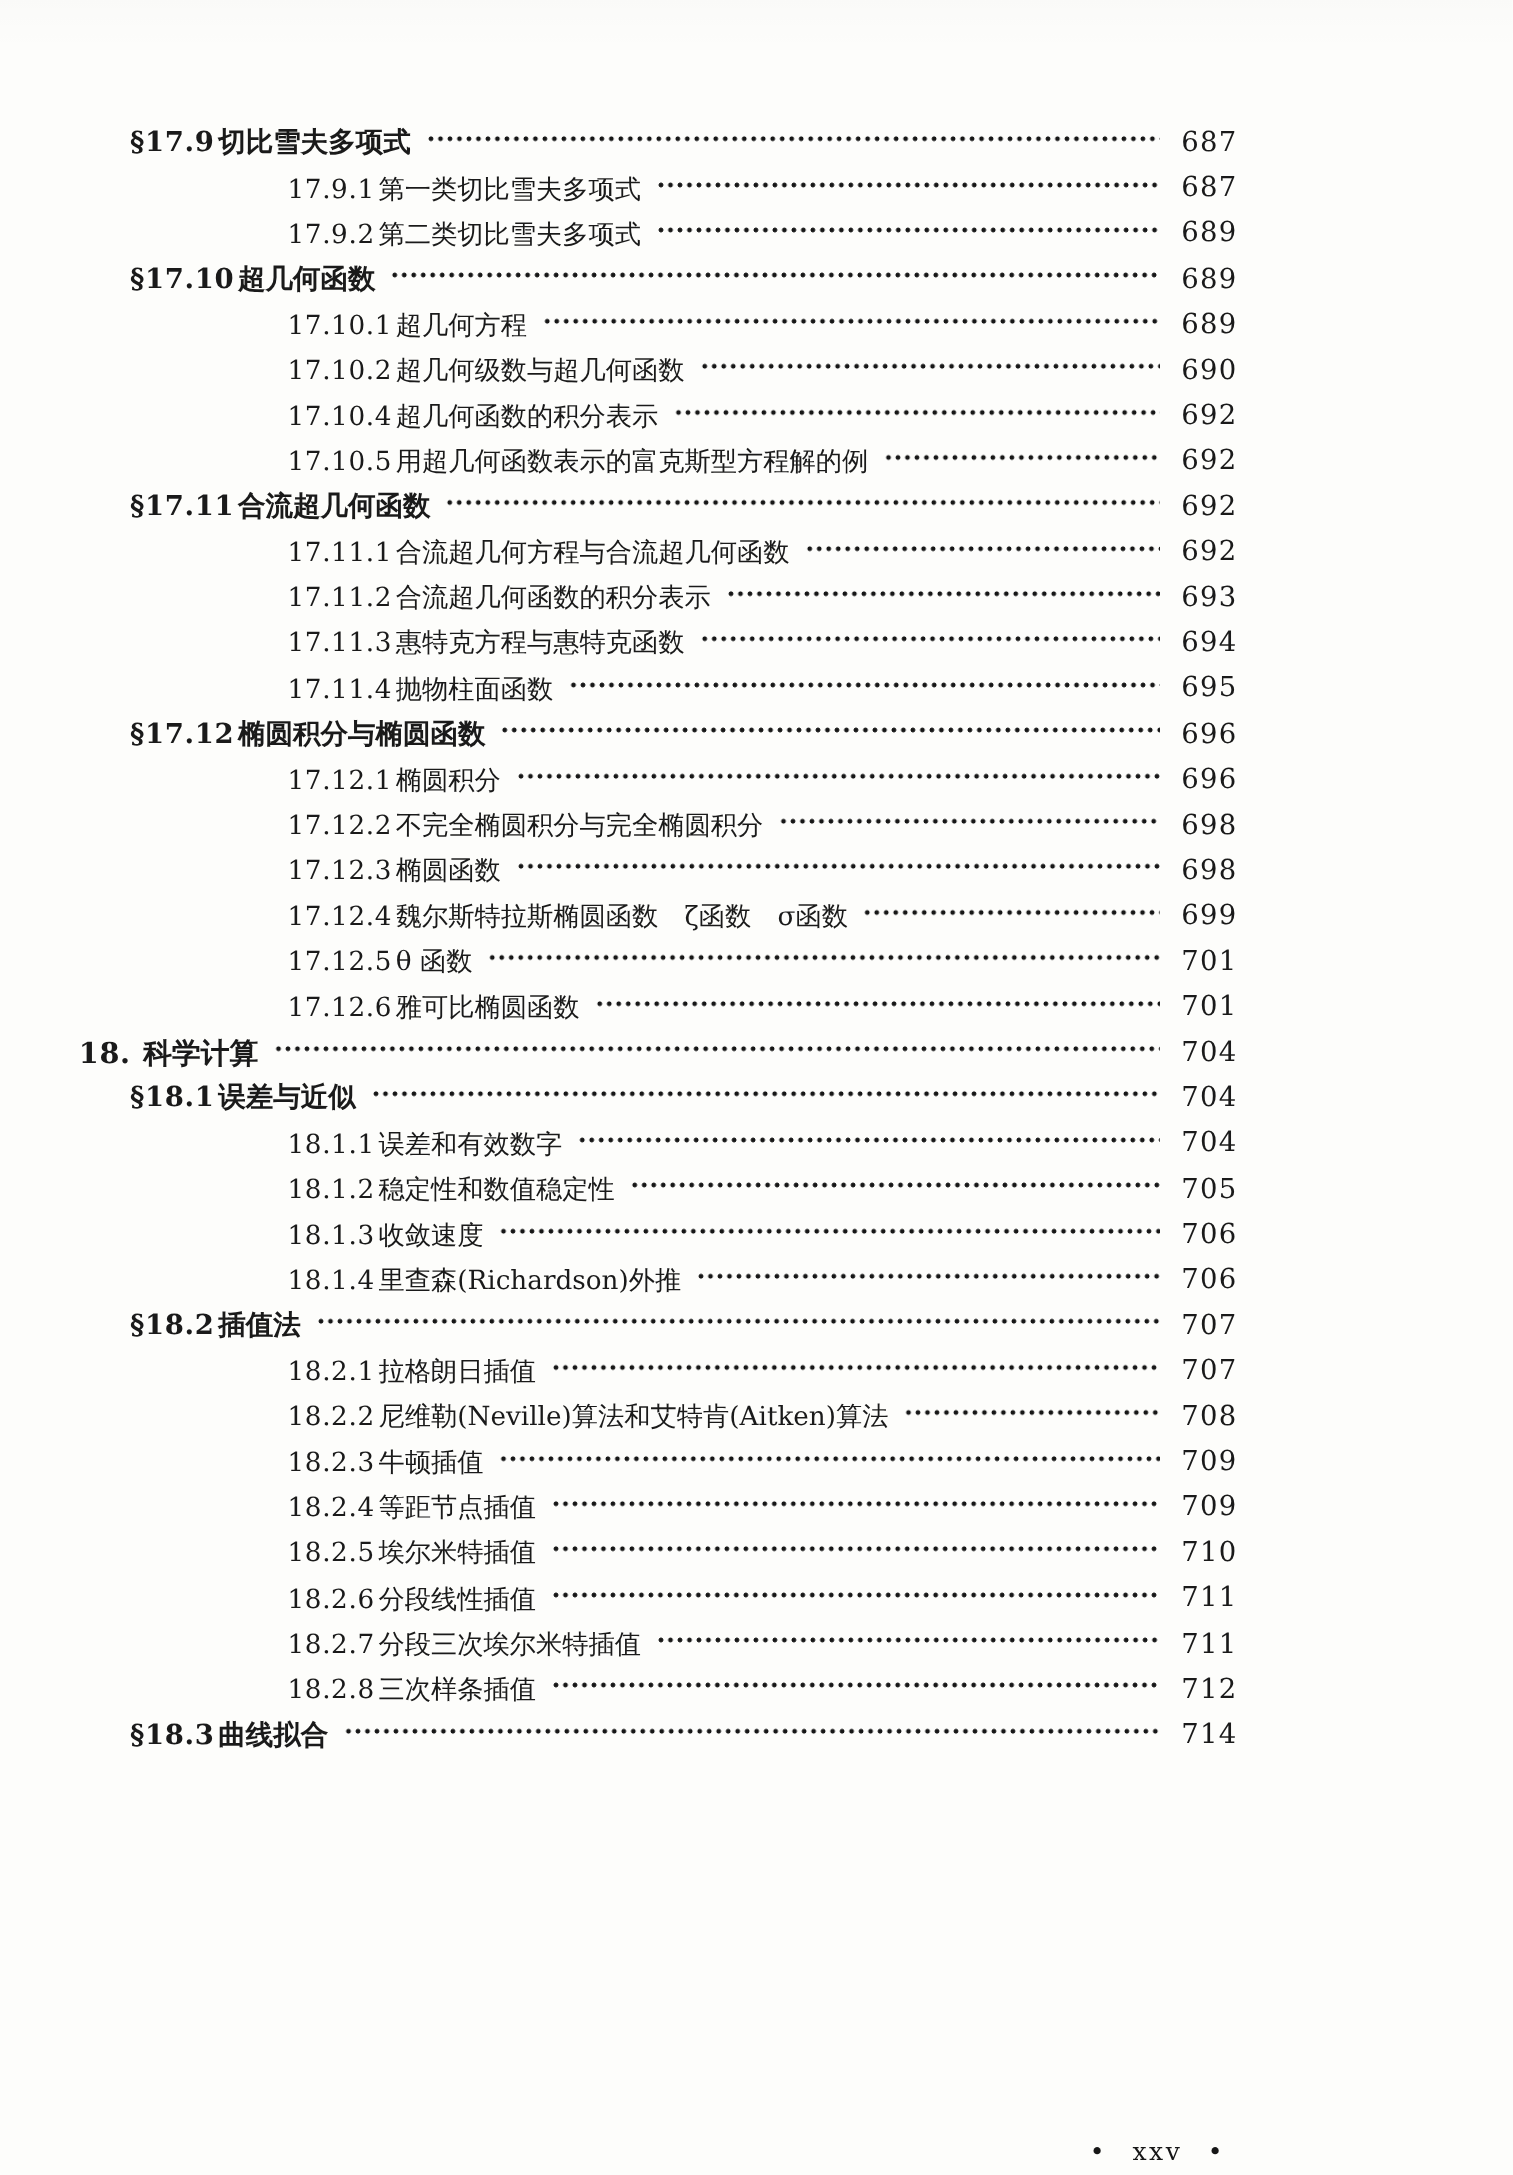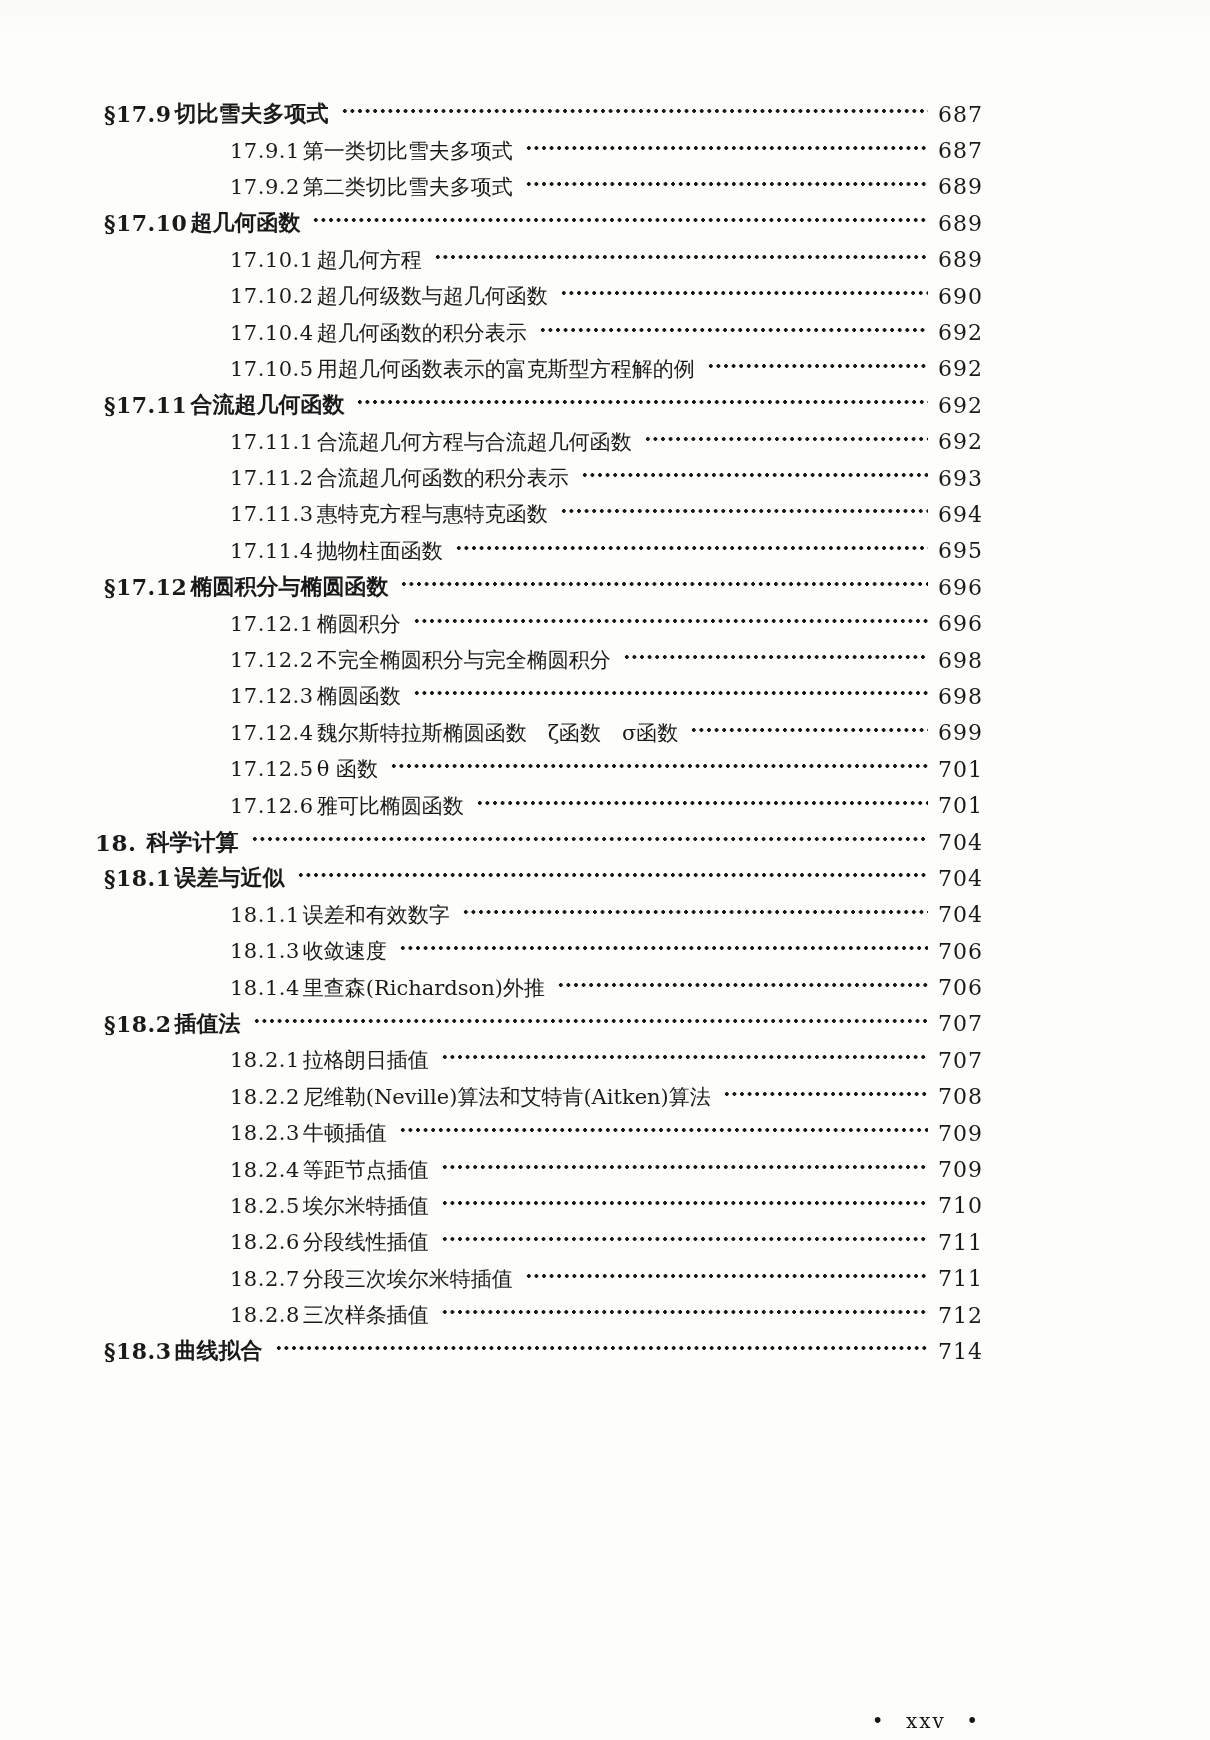--- a/index.html
+++ b/index.html
@@ -21,21 +21,21 @@
     position: absolute;
     top: 96px; left: 0; right: 0;
   }
   .row {
     display: flex;
     align-items: center;
     height: 36.4px;
     padding-right: 220px;
     box-sizing: border-box;
   }
-  .lvl-chapter { padding-left: 95px; font-size: 23px; }
+  .lvl-chapter { padding-left: 63px; font-size: 23px; }
   .lvl-chapter .num, .lvl-chapter .title { font-weight: bold; }
   .lvl-section { padding-left: 104px; font-size: 22px; }
   .lvl-section .num, .lvl-section .title { font-weight: bold; }
   .lvl-sub { padding-left: 230px; font-size: 21px; }
   .num { white-space: pre; letter-spacing: 0.5px; }
   .title { white-space: pre; margin-left: 3px; }
   .lvl-chapter .title { margin-left: 10px; font-family: Liberation Serif, serif; }
   .leader {
     flex: 1;
     height: 6px;
@@ -43,21 +43,21 @@
     align-self: center;
     transform: translateY(-3px);
     background-image: radial-gradient(circle, #161616 1.7px, rgba(0,0,0,0) 2.1px);
     background-size: 7.6px 6px;
     background-repeat: repeat-x;
     background-position: left center;
     min-width: 15px;
   }
   .pagenum {
     min-width: 52px;
-    text-align: left;
+    text-align: right;
     font-size: 22px;
     letter-spacing: 1px;
   }
   .footer {
     position: absolute;
     top: 1709px;
     right: 230px;
     font-size: 20px;
     letter-spacing: 2px;
     word-spacing: 12px;
@@ -201,20 +201,26 @@
     <span class="leader"></span>
     <span class="pagenum">704</span>
   </div>
       <div class="row lvl-sub">
     <span class="num">18.1.1</span>
     <span class="title">误差和有效数字</span>
     <span class="leader"></span>
     <span class="pagenum">704</span>
   </div>
       <div class="row lvl-sub">
+    <span class="num">18.1.2</span>
+    <span class="title">稳定性和数值稳定性</span>
+    <span class="leader"></span>
+    <span class="pagenum">705</span>
+  </div>
+      <div class="row lvl-sub">
     <span class="num">18.1.3</span>
     <span class="title">收敛速度</span>
     <span class="leader"></span>
     <span class="pagenum">706</span>
   </div>
       <div class="row lvl-sub">
     <span class="num">18.1.4</span>
     <span class="title">里查森(Richardson)外推</span>
     <span class="leader"></span>
     <span class="pagenum">706</span>

